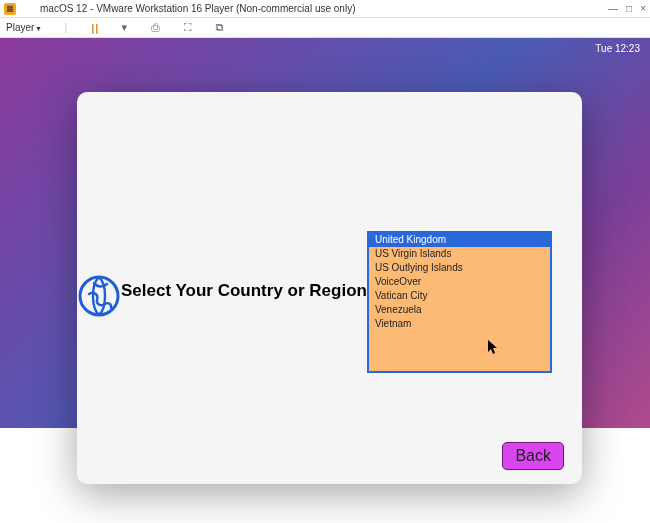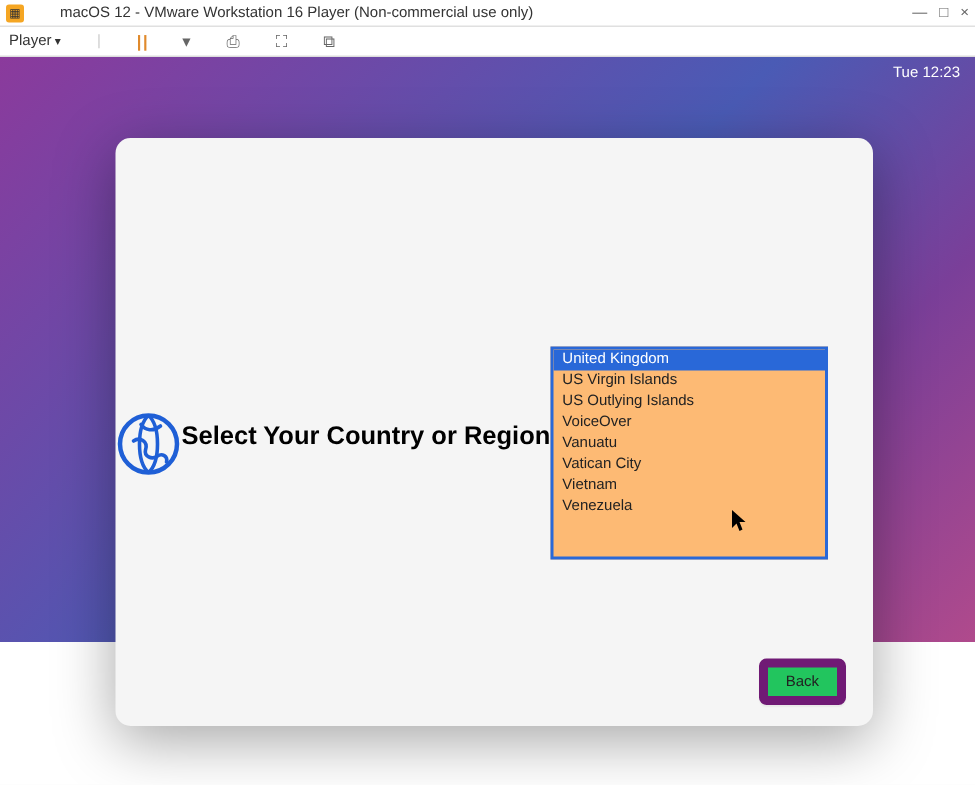--- a/index.html
+++ b/index.html
@@ -29,21 +29,21 @@
 
 .heading { font-size: 17px; font-weight: 700; color: #000; margin-bottom: 22px; }
 
 .listbox { width: 185px; height: 142px; border: 2px solid #2968d8; background: #fdba74; overflow-y: auto; font-size: 10px; color: #222; position: relative; }
 .listbox::-webkit-scrollbar { width: 8px; }
 .listbox::-webkit-scrollbar-thumb { background: #c4c4c4; border-radius: 4px; }
 .list-item { padding: 1px 6px; line-height: 12px; cursor: pointer; }
 .list-item.selected { background: #2968d8; color: #fff; }
 
 .button-row { position: absolute; bottom: 14px; right: 18px; display: flex; gap: 8px; }
-.mac-btn { background: #22c55e; border: 6px solid #701a75; border-radius: 5px; padding: 4px 12px; font-size: 10px; color: #222; cursor: pointer; box-shadow: 0 1px 1px rgba(0,0,0,0.05); }
+.mac-btn { background: #d946ef; border: 1px solid #701a75; border-radius: 5px; padding: 4px 12px; font-size: 16px; color: #222; cursor: pointer; box-shadow: 0 1px 1px rgba(0,0,0,0.05); }
 
 .footer-text { position: absolute; bottom: 6px; left: 0; right: 0; text-align: center; color: #fff; font-size: 9px; font-weight: 600; line-height: 14px; }
 
 .cursor { position: absolute; left: 488px; top: 302px; font-size: 12px; color: #000; pointer-events: none; }
 </style>
 </head>
 <body>
 
 <div class="titlebar">
   <span class="app-icon">▦</span>
@@ -81,24 +81,23 @@
       </svg>
     </div>
 
     <div class="heading">Select Your Country or Region</div>
 
     <div class="listbox" id="country-list">
         <div class="list-item selected">United Kingdom</div>
         <div class="list-item">US Virgin Islands</div>
         <div class="list-item">US Outlying Islands</div>
         <div class="list-item">VoiceOver</div>
-        <div class="list-item">Vanuatu</div>
         <div class="list-item">Vatican City</div>
+        <div class="list-item">Venezuela</div>
         <div class="list-item">Vietnam</div>
-        <div class="list-item">Venezuela</div>
       </div>
 
     <div class="button-row">
       <button class="mac-btn">Back</button>
     </div>
   </div>
 
 
   <div class="cursor">
     <svg width="12" height="16" viewBox="0 0 12 16">

